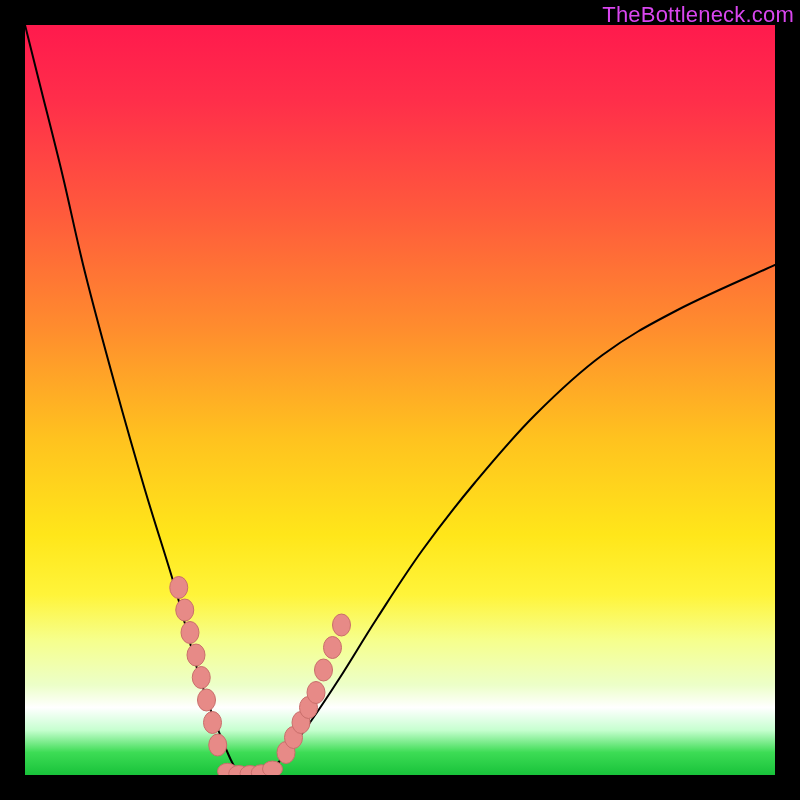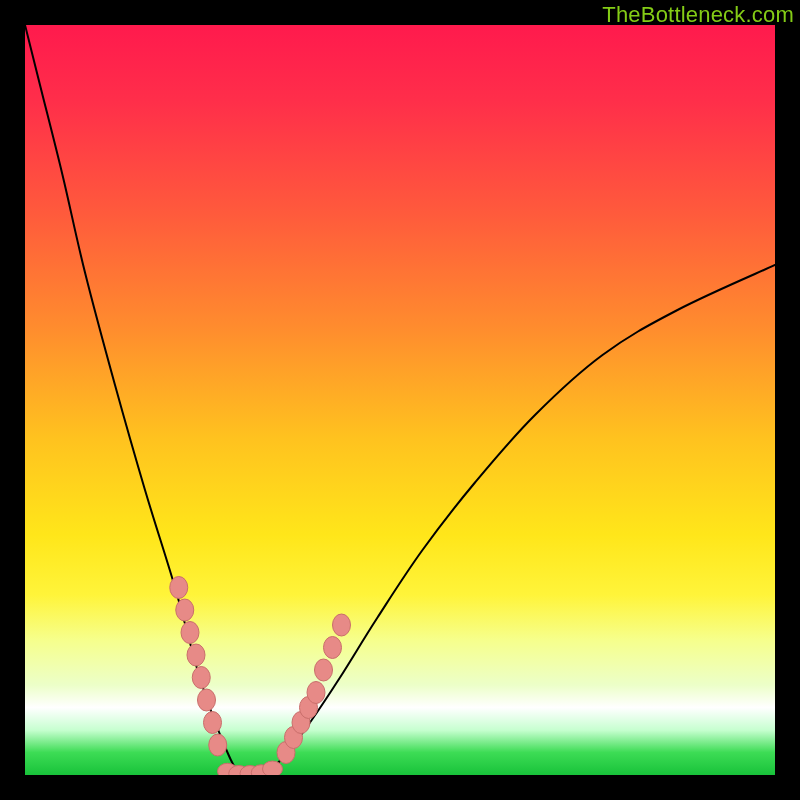--- a/index.html
+++ b/index.html
@@ -43,21 +43,21 @@
       #ffffff 91%,
       #c7ffd0 94%,
       #3ddc55 97%,
       #18c23a 100%
     );
   }
   .watermark {
     position: absolute;
     top: 2px;
     right: 6px;
-    color: #84cc16;
+    color: #d946ef;
     font-size: 22px;
     font-weight: 500;
     letter-spacing: 0.2px;
     user-select: none;
   }
   .curve-svg {
     position: absolute;
     inset: 0;
   }
   .curve-path {

